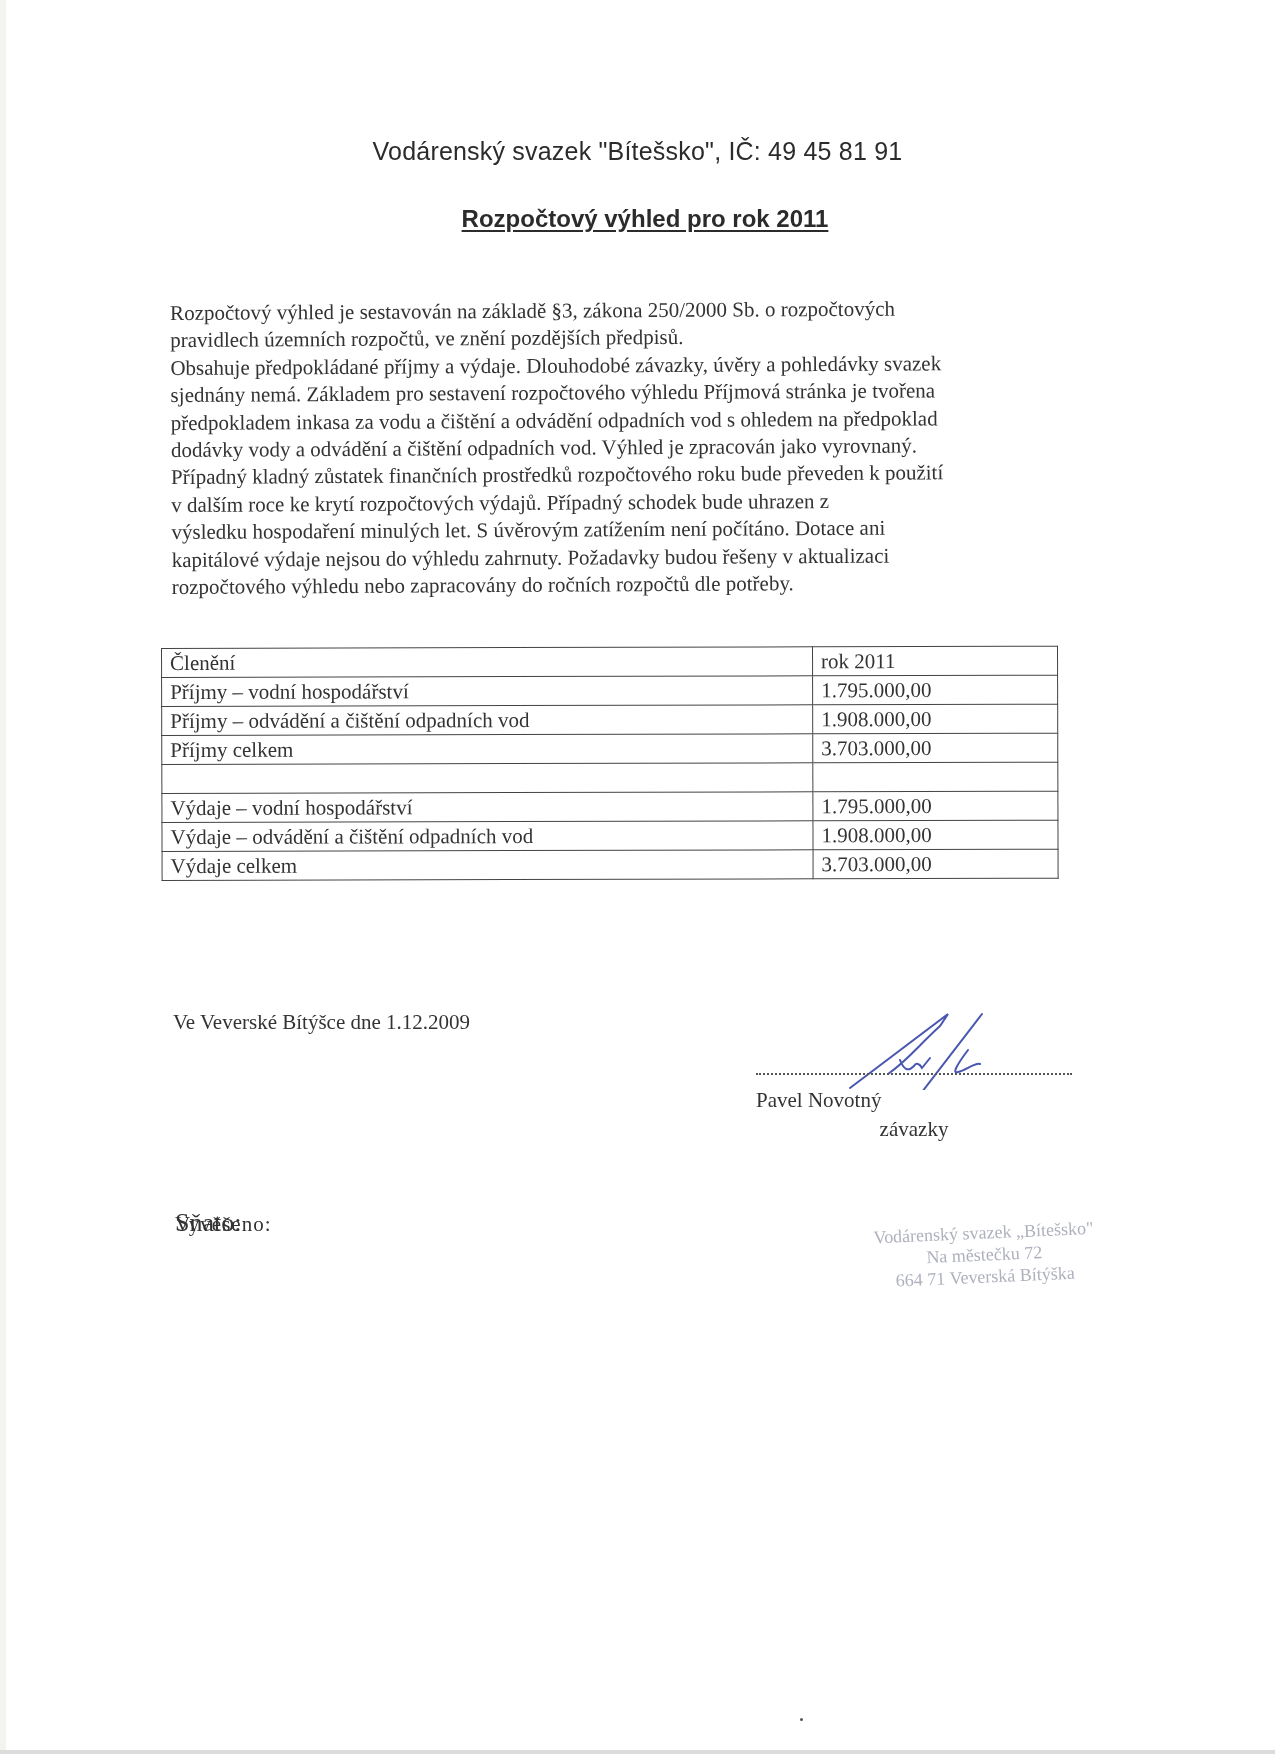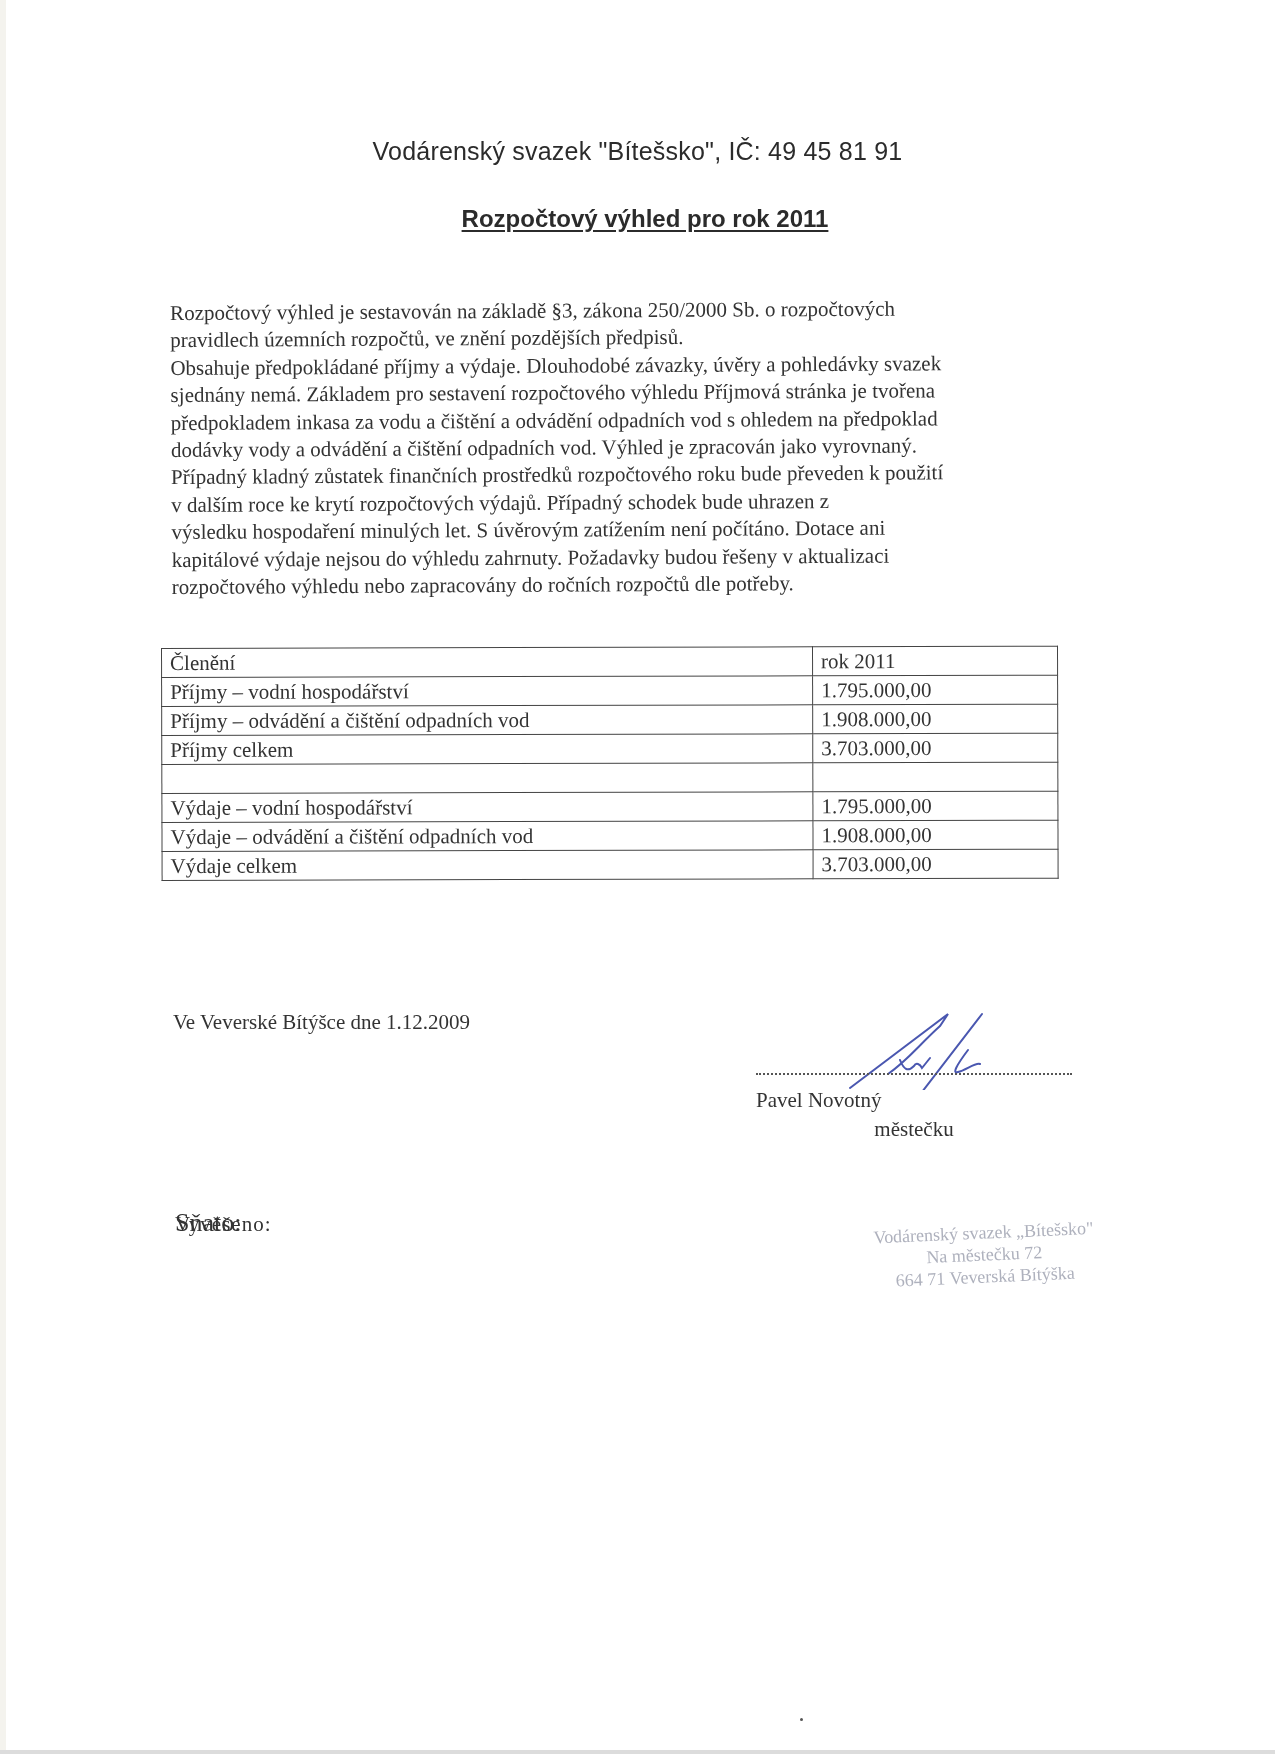--- a/index.html
+++ b/index.html
@@ -129,21 +129,21 @@
   </table>
 
 <div class="place-date">Ve Veverské Bítýšce dne 1.12.2009</div>
 
 <svg class="signature" viewBox="0 0 260 90">
   <path id="sig1" d="M60 88 L158 14 L150 26 C 128 46 118 60 98 74 M110 60 C 114 70 118 72 124 66 C 126 62 130 64 132 68 L 140 58" fill="none" stroke-width="2" stroke-linecap="round" stroke="#4a57b0"></path>
   <path id="sig2" d="M132 92 L 192 14 M 178 50 C 166 66 162 74 168 72 C 176 70 186 62 190 64" fill="none" stroke-width="2" stroke-linecap="round" stroke="#4a57b0"></path>
 </svg>
 <div class="sig-line"></div>
 <div class="signer-name">Pavel Novotný</div>
-<div class="signer-role">městečku</div>
+<div class="signer-role">závazky</div>
 
 <div class="posted">Vyvěšeno:</div>
 <div class="removed">Sňato:</div>
 
 <div class="stamp" style="color: rgb(166, 169, 182);">
   <div>Vodárenský svazek „Bítešsko"</div>
   <div>Na městečku 72</div>
   <div>664 71 Veverská Bítýška</div>
 </div>
 

